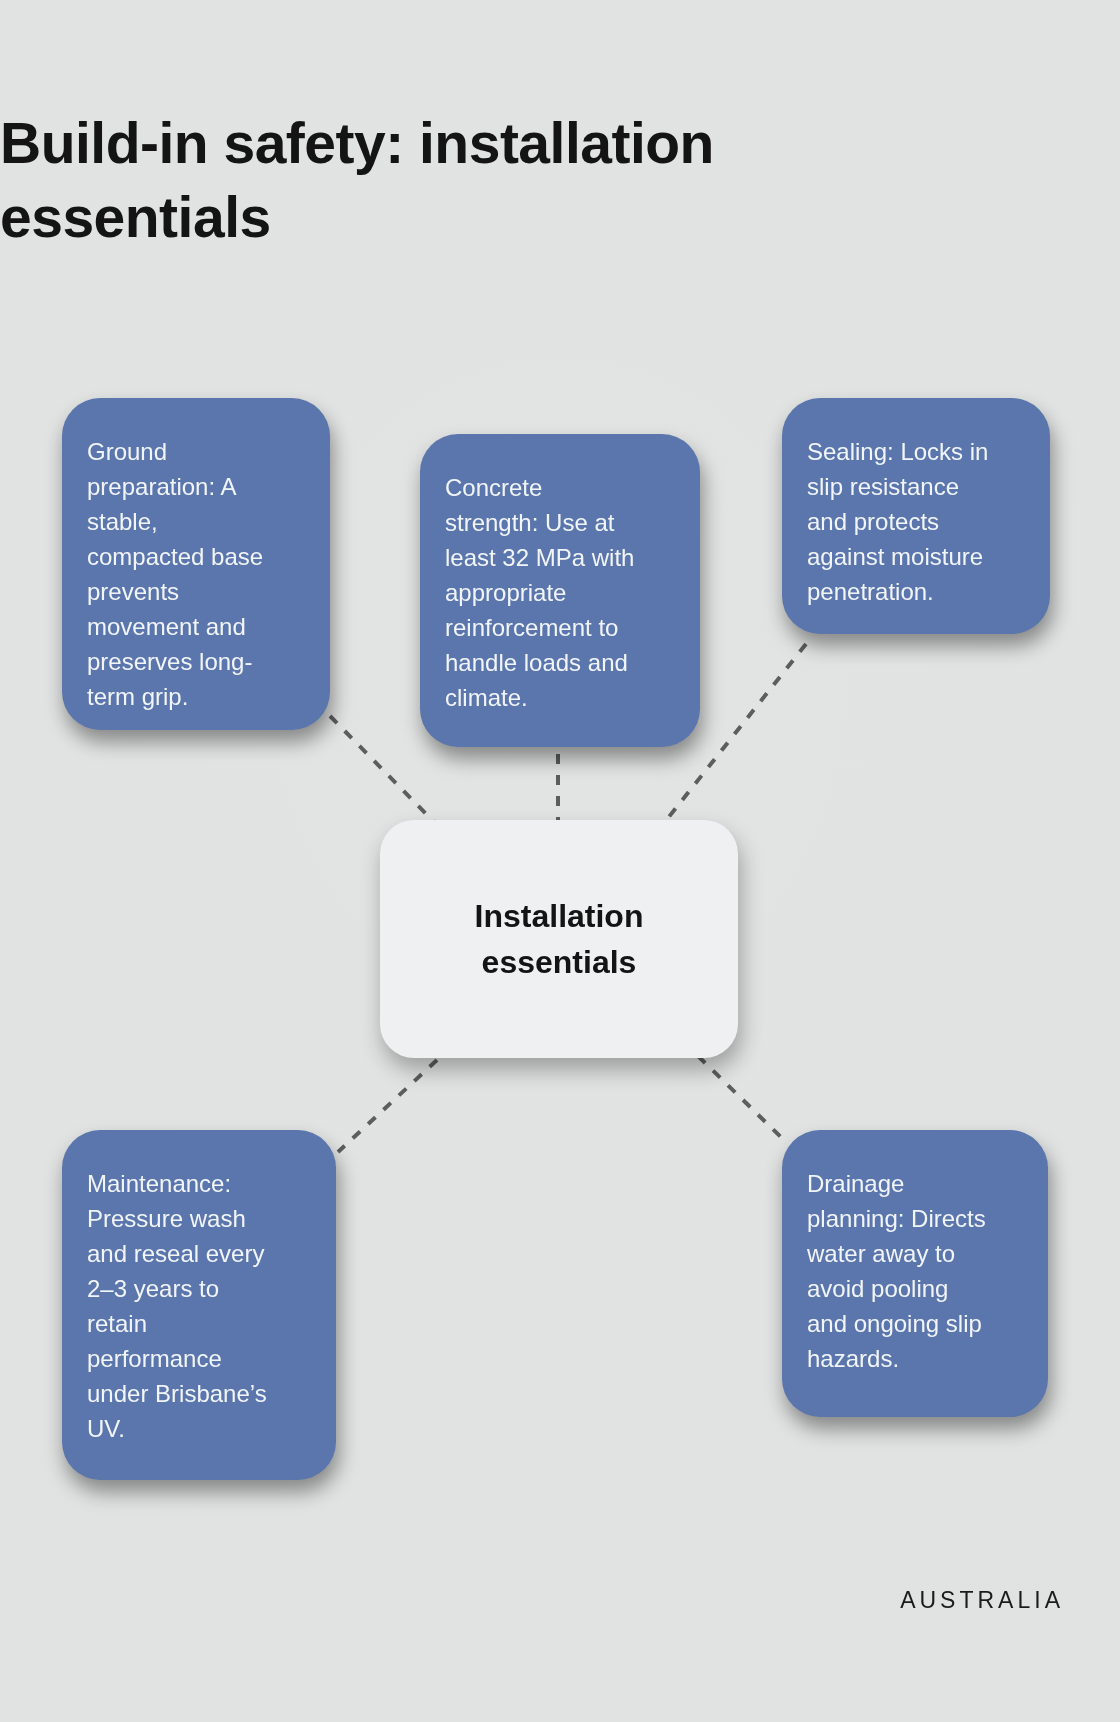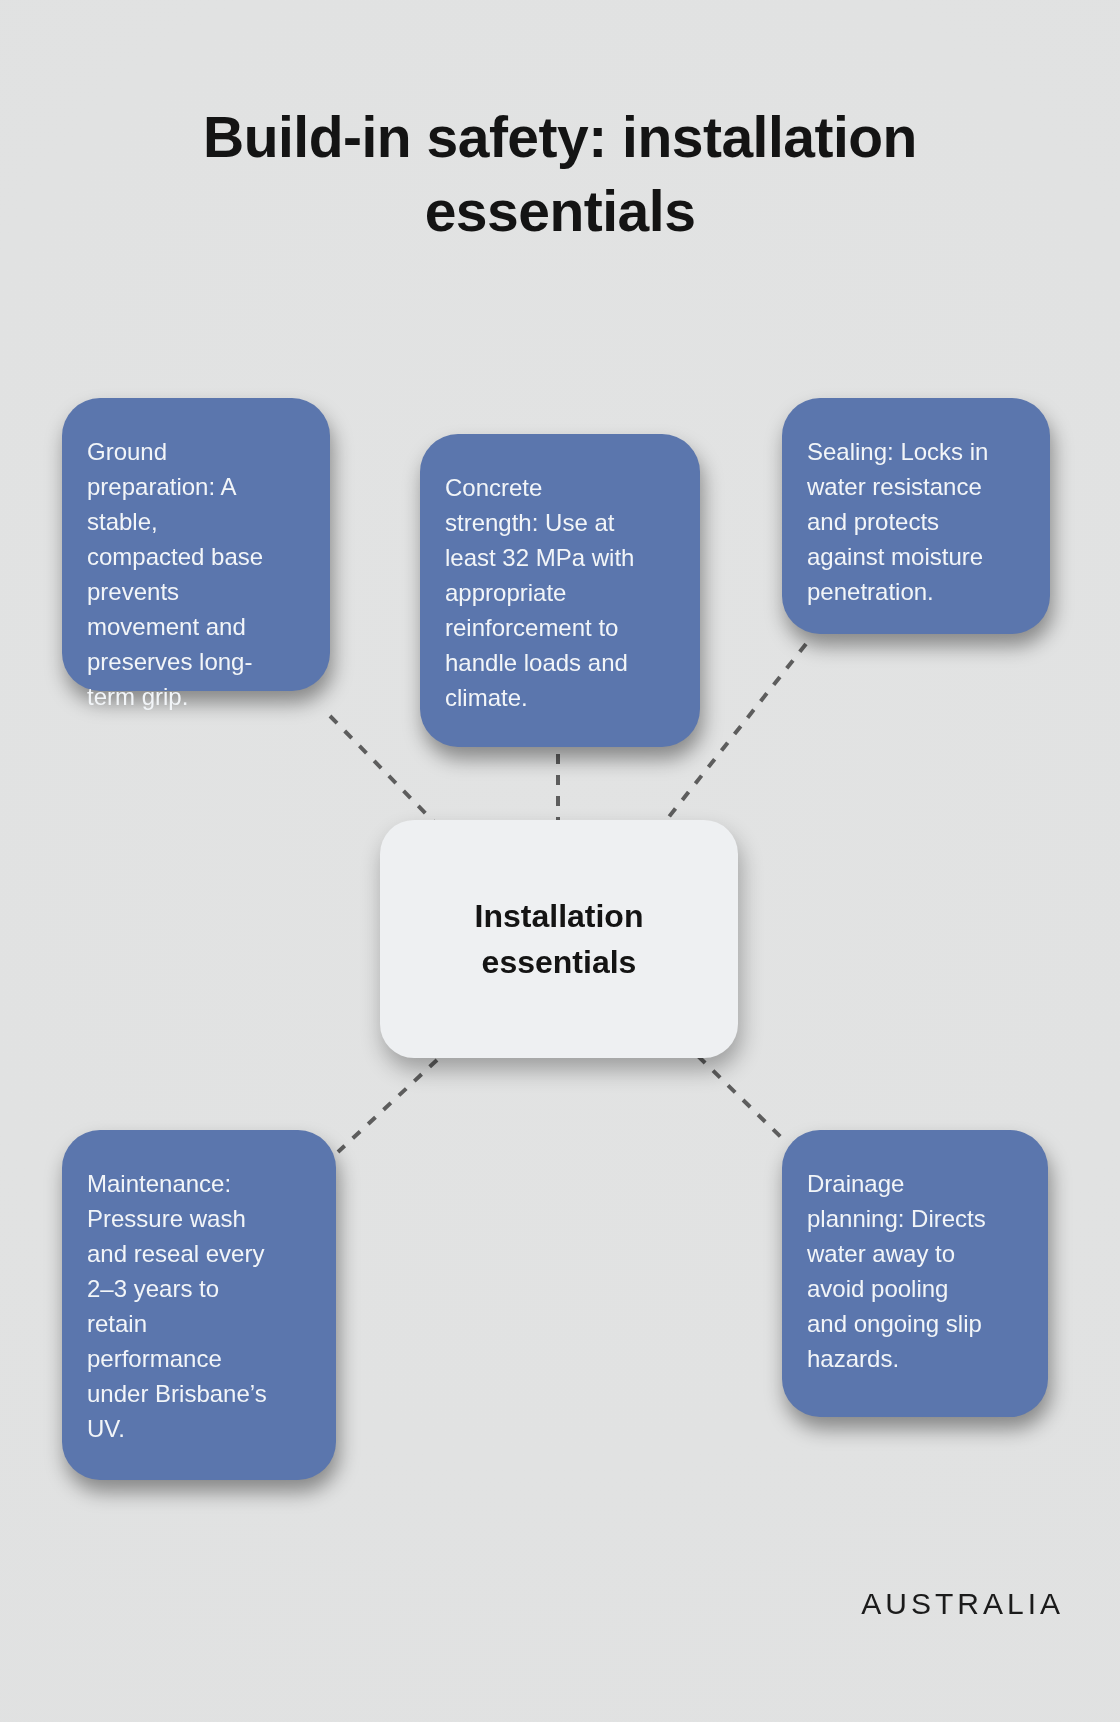--- a/index.html
+++ b/index.html
@@ -16,22 +16,21 @@
   *{margin:0;padding:0;box-sizing:border-box;}
   body{background:#ffffff;font-family:"Liberation Sans",sans-serif;}
   .canvas{
     position:relative;
     width:1120px;height:1722px;
     background:radial-gradient(120% 90% at 50% 40%, #e2e3e3 0%, var(--background) 100%);
     overflow:hidden;
   }
   .title{
     position:absolute;
-    top:100px;left:0;width:100%;
-    text-align:center;
+    top:106px;left:0;width:100%;
     font-size:57px;
     font-weight:bold;
     line-height:74px;
     letter-spacing:-0.5px;
     color:var(--title-text);
     white-space:pre-line;
   }
   .connectors{position:absolute;top:0;left:0;width:1120px;height:1722px;}
   .connectors line{
     stroke:var(--connector);
@@ -42,21 +41,21 @@
     position:absolute;
     background:var(--node-fill);
     border-radius:38px;
     box-shadow:3px 12px 20px rgba(0,0,0,0.40);
     color:var(--node-text);
     font-size:24px;
     line-height:35px;
     padding:36px 24px 24px 25px;
     white-space:pre-line;
   }
-  .node-ground      {left:62px;  top:398px;  width:268px; height:293px;}
+  .node-ground      {left:62px;  top:398px;  width:268px; height:332px;}
   .node-concrete    {left:420px; top:398px;  width:280px; height:313px;margin-top:36px;}
   .node-sealing     {left:782px; top:398px;  width:268px; height:236px;}
   .node-maintenance {left:62px;  top:1130px; width:274px; height:350px;}
   .node-drainage    {left:782px; top:1130px; width:266px; height:287px;}
   .center-node{
     position:absolute;
     left:380px;top:820px;width:358px;height:238px;
     background:var(--center-fill);
     border-radius:34px;
     box-shadow:3px 12px 22px rgba(0,0,0,0.30);
@@ -76,21 +75,21 @@
     text-align:right;
   }
   .logo-wordmark{
     font-size:46px;
     font-weight:bold;
     letter-spacing:11px;
     margin-right:-11px;
     color:var(--logo-blue);
   }
   .logo-subtitle{
-    font-size:30px;
+    font-size:23px;
     letter-spacing:4px;
     margin-right:-4px;
     margin-top:1px;
     color:var(--logo-dark);
   }
 </style>
 </head>
 <body>
 
 <div class="canvas">
@@ -115,21 +114,21 @@
 preserves long-
 term grip.</div>
   <div class="node node-concrete">Concrete
 strength: Use at
 least 32 MPa with
 appropriate
 reinforcement to
 handle loads and
 climate.</div>
   <div class="node node-sealing">Sealing: Locks in
-water resistance
+slip resistance
 and protects
 against moisture
 penetration.</div>
   <div class="node node-maintenance">Maintenance:
 Pressure wash
 and reseal every
 2–3 years to
 retain
 performance
 under Brisbane’s

